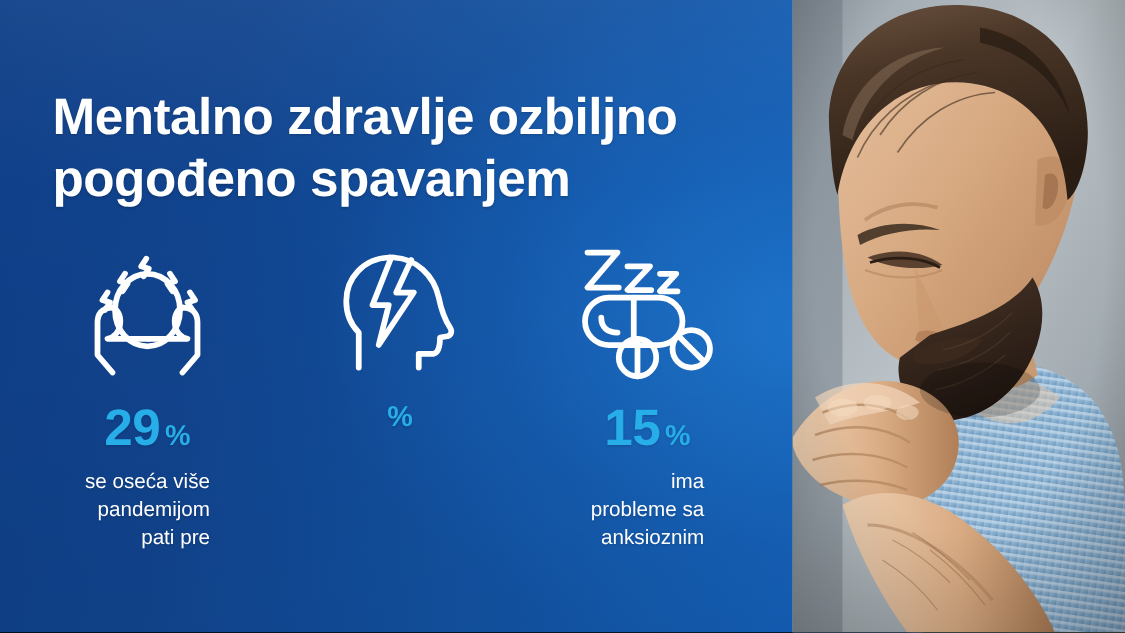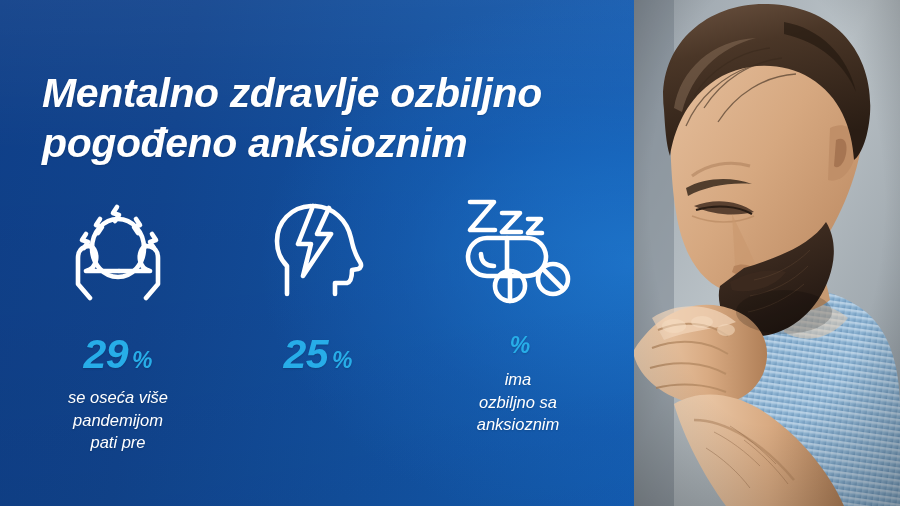--- a/index.html
+++ b/index.html
@@ -19,21 +19,20 @@
   
   .blue-panel {
     position: absolute;
     left: 0; top: 0;
     width: 738px;
     height: 506px;
     background:
       radial-gradient(ellipse 520px 380px at 86% 52%, rgba(30,118,205,0.92) 0%, rgba(24,100,186,0.45) 45%, rgba(18,72,150,0.0) 72%),
       linear-gradient(100deg, #0f3f88 0%, #11448e 24%, #12509f 52%, #1359ad 74%, #1463c0 100%);
     overflow: hidden;
-    font-style: italic;
   }
   .panel-sheen {
     position: absolute;
     inset: 0;
     background: linear-gradient(180deg, rgba(255,255,255,0.05) 0%, rgba(255,255,255,0.0) 30%, rgba(0,0,0,0.05) 100%);
     pointer-events: none;
   }
 
   
   .title {
@@ -66,21 +65,21 @@
   }
   .icon-wrap {
     height: 112px;
     display: flex;
     align-items: center;
     justify-content: center;
   }
   .icon-wrap svg { display: block; overflow: visible; }
 
   .pct {
-    margin-top: 30px;
+    margin-top: 18px;
     display: flex;
     align-items: baseline;
     color: #27ade8;
     font-weight: 700;
     line-height: 1;
     text-shadow: 0 1px 2px rgba(0,0,0,0.16);
   }
   .pct-num {
     font-size: 41px;
     letter-spacing: -0.5px;
@@ -88,21 +87,21 @@
   .pct-sign {
     font-size: 23px;
     margin-left: 4px;
     font-weight: 700;
   }
   .caption {
     margin-top: 11px;
     color: #ffffff;
     font-size: 16.5px;
     line-height: 1.37;
-    text-align: center;
+    text-align: right;
     font-weight: 400;
     text-shadow: 0 1px 2px rgba(0,0,0,0.16);
   }
 
   
   .photo {
     position: absolute;
     left: 634px;
     top: 0;
     width: 266px;
@@ -115,21 +114,21 @@
 </head>
 <body>
 
 <div id="infographic">
 
   <div class="blue-panel">
     <div class="panel-sheen"></div>
 
     <h1 class="title">
       <span class="title-line">Mentalno zdravlje ozbiljno</span>
-      <span class="title-line">pogođeno anksioznim</span>
+      <span class="title-line">pogođeno spavanjem</span>
     </h1>
 
     <div class="stats">
 
       <div class="stat">
         <div class="icon-wrap">
           <svg width="122" height="108" viewBox="0 0 122 108" fill="none" stroke="#ffffff" stroke-width="4.6" stroke-linecap="round" stroke-linejoin="round">
 
             <ellipse cx="61" cy="54" rx="26" ry="29"></ellipse>
 
@@ -163,21 +162,20 @@
 
             <path d="M52 12 C32 13 18 28 18 47 C18 58 22 66 28 72 L28 100"></path>
 
             <path d="M56 12 C74 13 88 26 92 44 C94 54 97 62 101 68 C103 71 102 74 99 75 L93 76
                      C93 83 92 88 88 89 L76 89 L76 100"></path>
 
             <path d="M54 12 L39 50 L52 50 L44 82 L72 40 L58 40 L70 14"></path>
           </svg>
         </div>
         <div class="pct">
-          <span class="pct-num">25</span>
           <span class="pct-sign">%</span>
         </div>
       </div>
 
       <div class="stat">
         <div class="icon-wrap">
           <svg width="128" height="108" viewBox="0 0 128 108" fill="none" stroke="#ffffff" stroke-width="4.6" stroke-linecap="round" stroke-linejoin="round">
 
             <path d="M16 8 L40 8 L16 36 L41 36"></path>
             <path d="M48 19 L66 19 L48 38 L67 38"></path>
@@ -188,25 +186,26 @@
             <path d="M27 60 C27 68 32 72 40 72"></path>
 
             <circle cx="56" cy="92" r="15"></circle>
             <path d="M56 77 L56 107"></path>
 
             <circle cx="99" cy="85" r="15"></circle>
             <path d="M89 75 L109 95"></path>
           </svg>
         </div>
         <div class="pct">
+          <span class="pct-num">15</span>
           <span class="pct-sign">%</span>
         </div>
         <div class="caption">
           <span>ima</span><br>
-          <span>ozbiljno sa</span><br>
+          <span>probleme sa</span><br>
           <span>anksioznim</span>
         </div>
       </div>
 
     </div>
   </div>
 
   <div class="photo">
     <svg width="266" height="506" viewBox="0 0 266 506">
       <defs>

